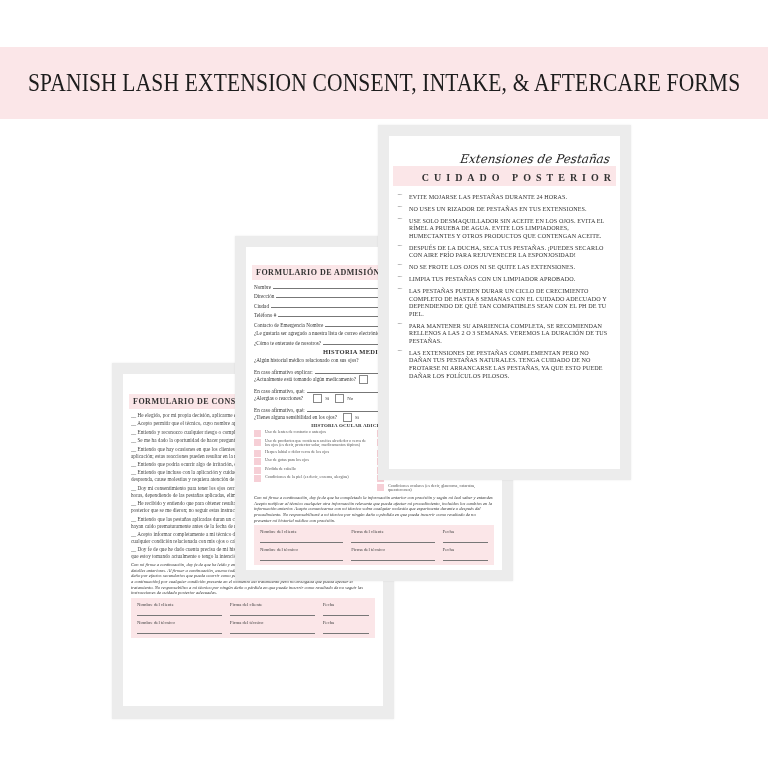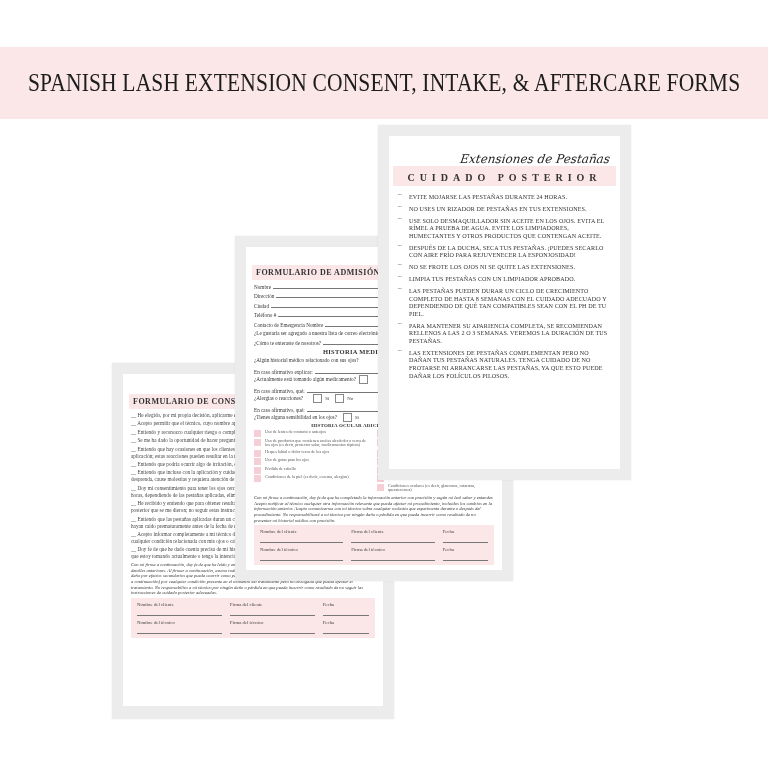--- a/index.html
+++ b/index.html
@@ -42,21 +42,21 @@
   .q { display:flex; align-items:center; font-size:5.2px; height:9.5px; color:#333; white-space:nowrap; }
   .cb { width:7px; height:7px; border:0.6px solid #888; display:inline-block; margin:0 3px; background:#fff; }
   .yn { font-size:4.8px; margin-right:3px; }
 
   .eye-grid { display:grid; grid-template-columns:1fr 1fr; column-gap:6px; row-gap:1.5px; font-size:4.2px; line-height:4.8px; color:#555; }
   .eye-item { display:flex; align-items:flex-start; }
   .pinkbox { width:7px; height:7px; background:#f6cfd6; flex:none; margin-right:4px; }
 
   
   .script-title { font-family:"DejaVu Serif", serif; font-style:italic; font-size:12px; text-align:right; margin-top:16px; padding-right:2px; color:#222; transform:skewX(-8deg); }
-  .ac-bar { background:#fbe6e8; margin:0 -4px; padding:1px 0; text-align:center; }
+  .ac-bar { background:#fbe6e8; margin:0 -4px; padding:1px 0; text-align:right; }
   .ac-title { font-weight:bold; font-size:10px; letter-spacing:5px; color:#333; white-space:nowrap; }
   .ac-list { margin:8px 0 0 0; padding:0; list-style:none; }
   .ac-list li { display:flex; font-size:6.1px; line-height:7.6px; color:#333; margin-bottom:4.3px; text-transform:uppercase; letter-spacing:0.1px; }
   .lash { flex:none; width:10px; margin-right:2px; font-size:6px; color:#222; }
 </style>
 </head>
 <body>
 
 <div class="banner">
   <h1>SPANISH LASH EXTENSION CONSENT, INTAKE, &amp; AFTERCARE FORMS</h1>

